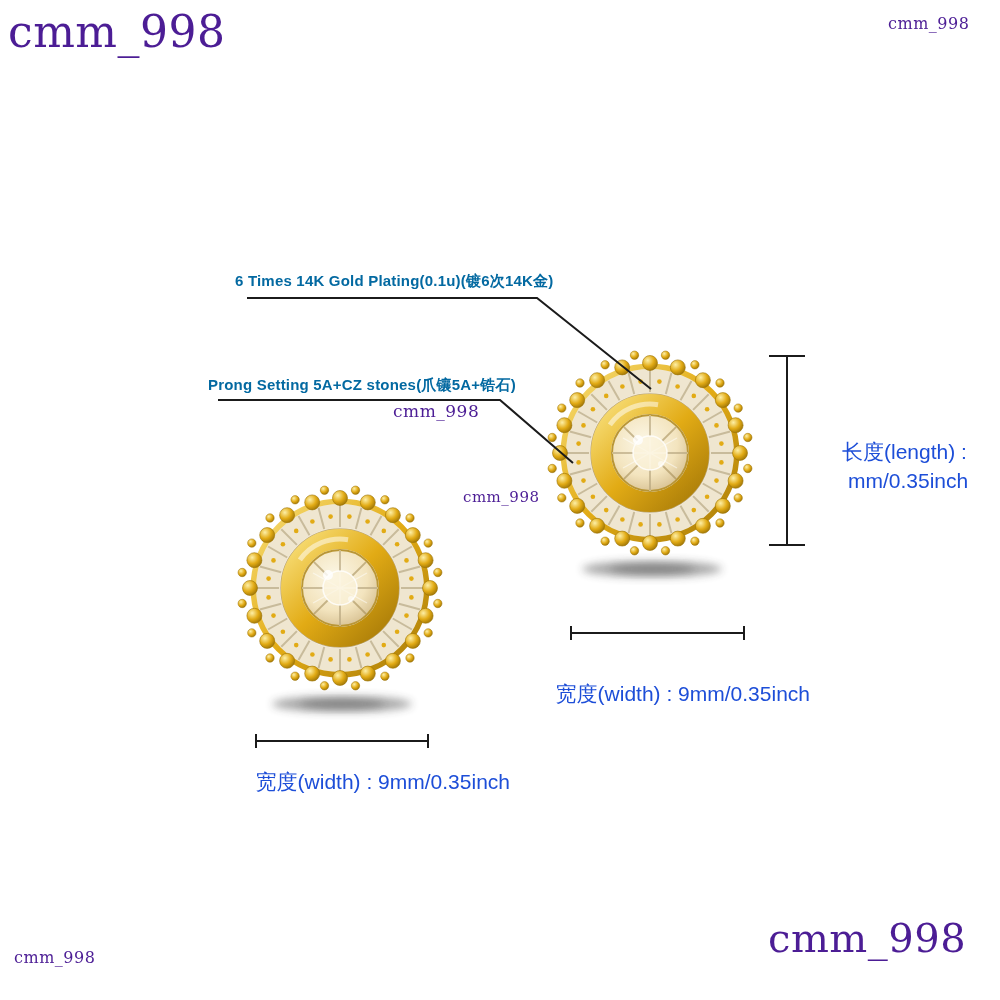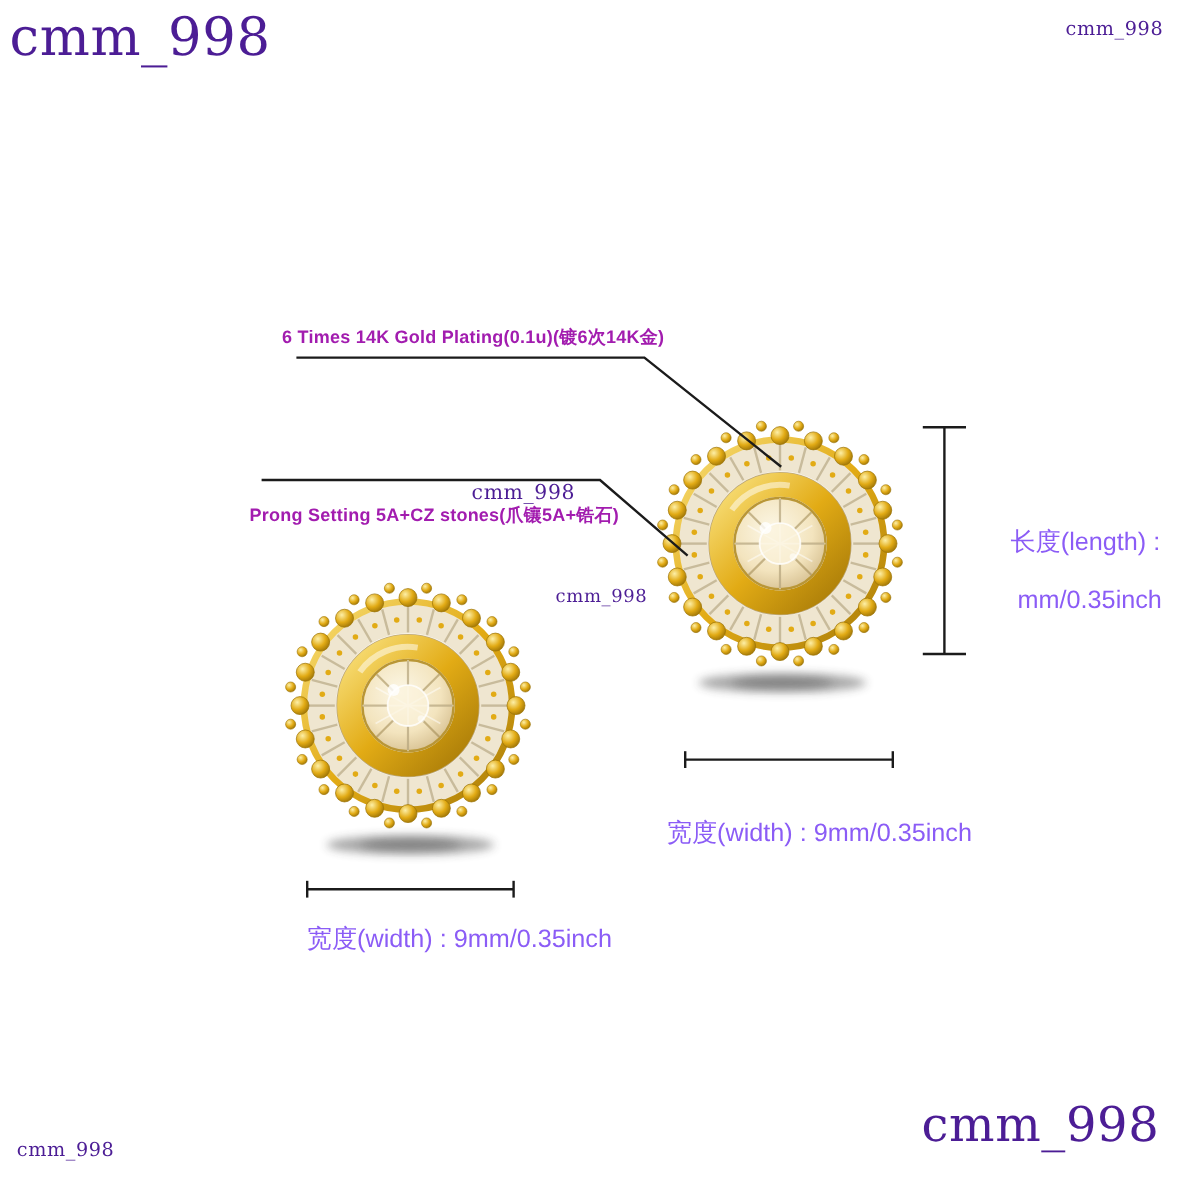--- a/index.html
+++ b/index.html
@@ -17,34 +17,34 @@
     letter-spacing:0.5px;
   }
   .wm-xl { font-size:44px; }
   .wm-lg { font-size:40px; }
   .wm-sm { font-size:16px; }
   .wm-xs { font-size:15px; }
   .ann {
     position:absolute;
     font-size:15px;
     font-weight:600;
-    color:#a21caf;
+    color:#0369a1;
     white-space:nowrap;
     letter-spacing:0.2px;
   }
   .meas {
     position:absolute;
     font-size:21px;
     font-weight:500;
-    color:#8b5cf6;
+    color:#1d4ed8;
     white-space:nowrap;
   }
   .meas-center { text-align:right; }
   .length-label span { display:block; line-height:29px; }
-  .length-label .l2 { padding-left:6px;margin-top:20px; }
+  .length-label .l2 { padding-left:6px; }
   .earring { position:absolute; width:220px; height:240px; }
   .overlay {
     position:absolute; left:0; top:0; width:1000px; height:1000px;
     pointer-events:none;
   }
   .overlay line, .overlay polyline {
     stroke:#1b1b1b; stroke-width:2; fill:none;
   }
 </style>
 </head>
@@ -331,21 +331,21 @@
       <line x1="744" y1="626" x2="744" y2="640"></line>
     </g>
     <g>
       <line x1="256" y1="741" x2="428" y2="741"></line>
       <line x1="256" y1="734" x2="256" y2="748"></line>
       <line x1="428" y1="734" x2="428" y2="748"></line>
     </g>
   </svg>
 
   <div class="ann" style="left:235px; top:272px;">6 Times 14K Gold Plating(0.1u)(镀6次14K金)</div>
-  <div class="ann" style="left:208px; top:376px;margin-top:44px;">Prong Setting 5A+CZ stones(爪镶5A+锆石)</div>
+  <div class="ann" style="left:208px; top:376px;">Prong Setting 5A+CZ stones(爪镶5A+锆石)</div>
 
   <div class="meas length-label" style="left:842px; top:437px;">
     <span class="l1">长度(length) :</span>
     <span class="l2">mm/0.35inch</span>
   </div>
   <div class="meas meas-center" style="left:500px; top:680px; width:310px;">宽度(width) : 9mm/0.35inch</div>
   <div class="meas meas-center" style="left:200px; top:768px; width:310px;">宽度(width) : 9mm/0.35inch</div>
 
   <div class="wm wm-xl" style="left:8px; top:6px;">cmm_998</div>
   <div class="wm wm-sm" style="left:888px; top:14px;">cmm_998</div>

